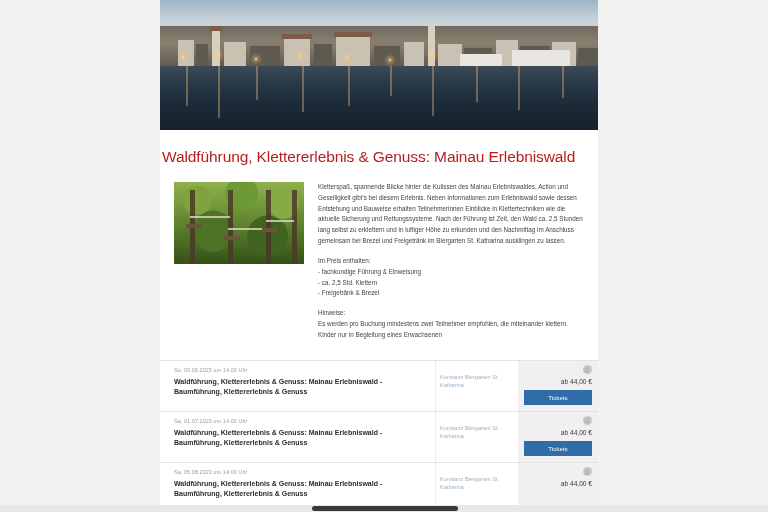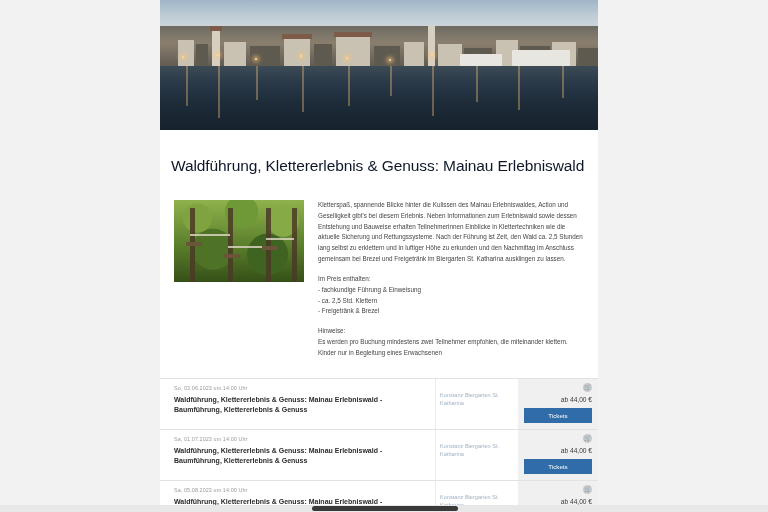--- a/index.html
+++ b/index.html
@@ -91,23 +91,23 @@
     border-radius: 1px;
   }
 
   
   .title-wrap {
     padding: 18px 0 12px 0;
   }
   .page-title {
     font-size: 15.5px;
     font-weight: 400;
-    color: #0f172a;
+    color: #b91c1c;
     white-space: nowrap;
-    margin: 9px;
+    margin: 0;
     padding-left: 2px;
     letter-spacing: -0.1px;
   }
 
   
   .desc-row {
     display: flex;
     padding: 4px 14px 10px 14px;
     gap: 14px;
   }

